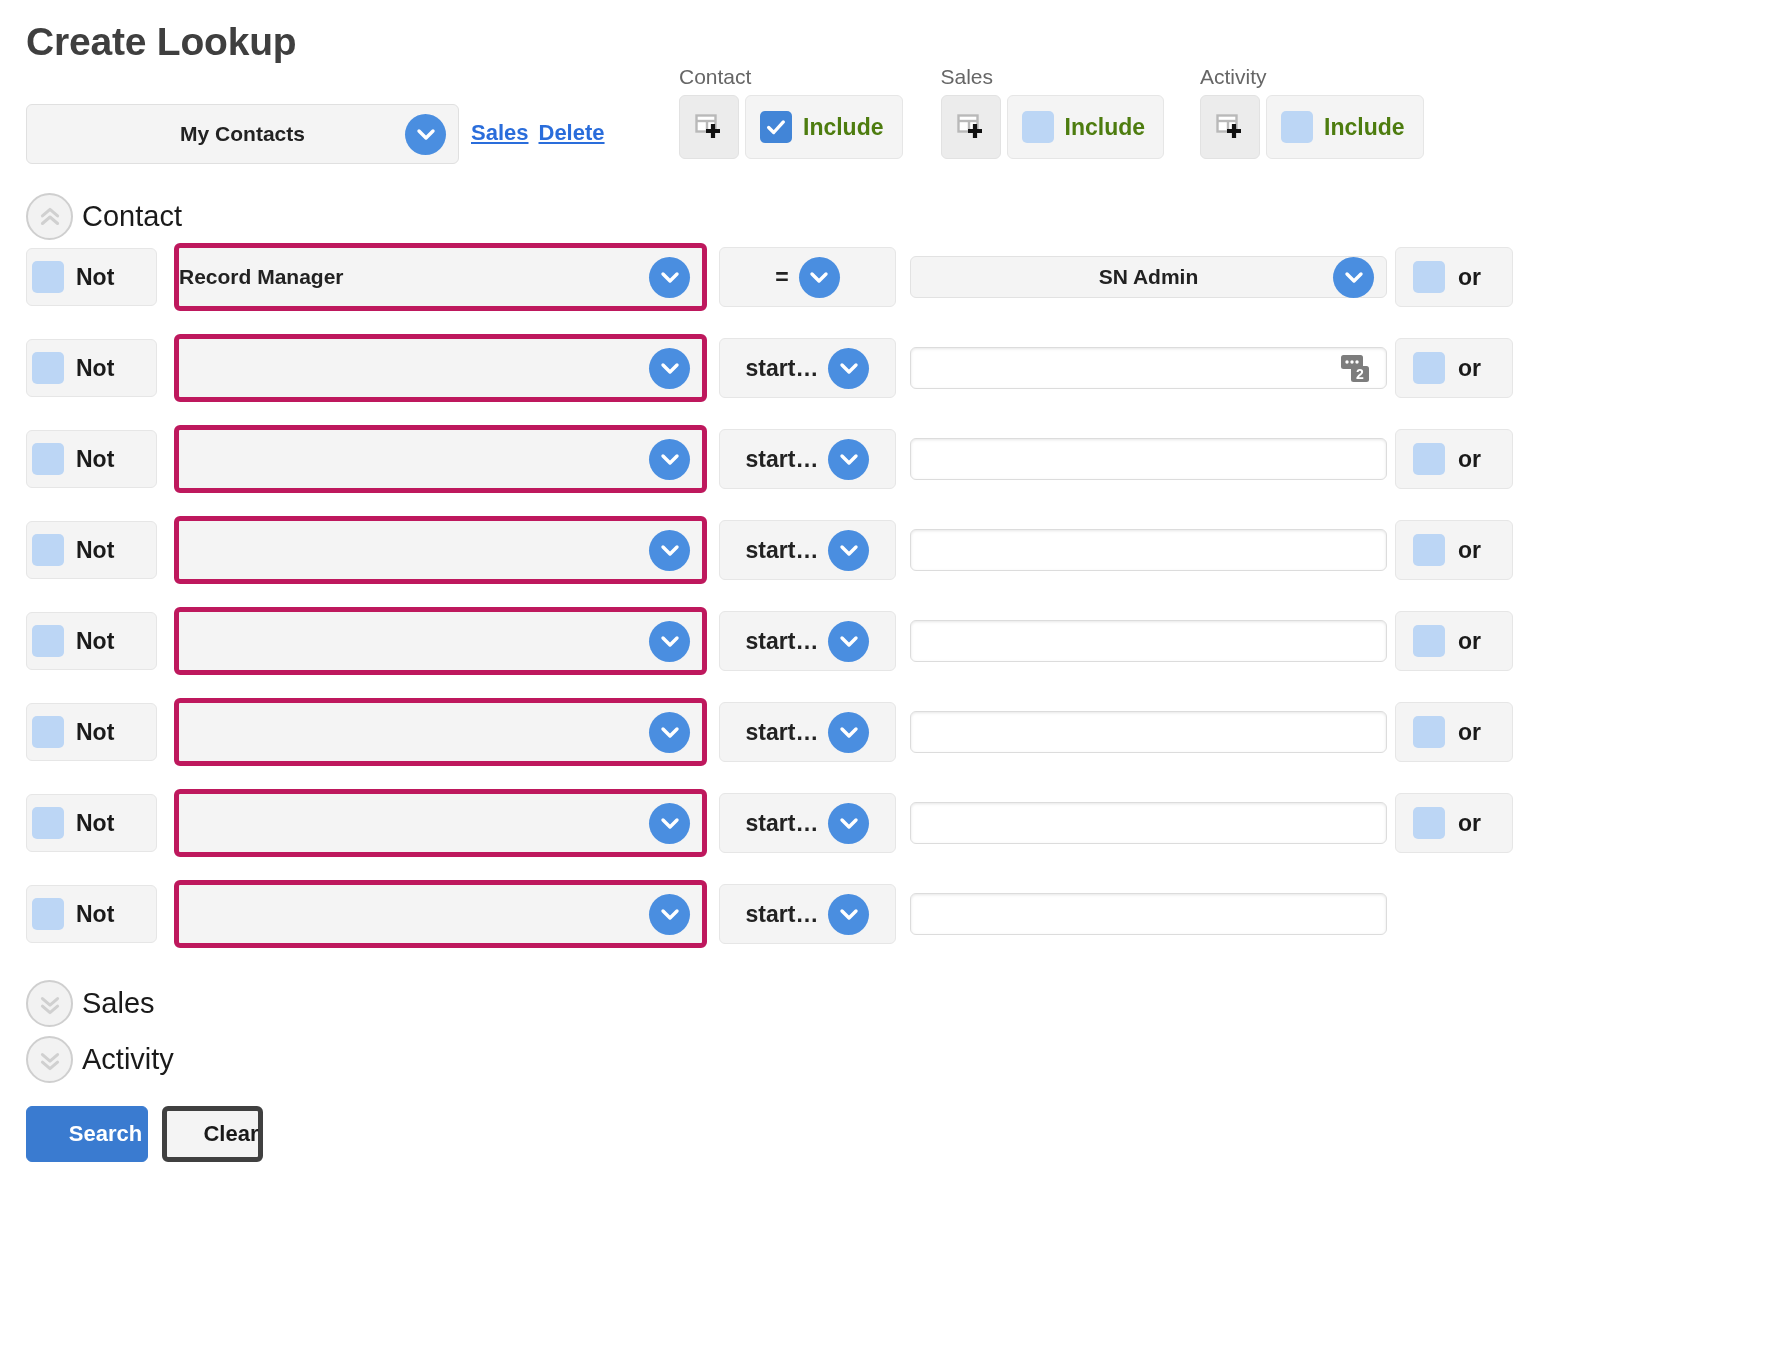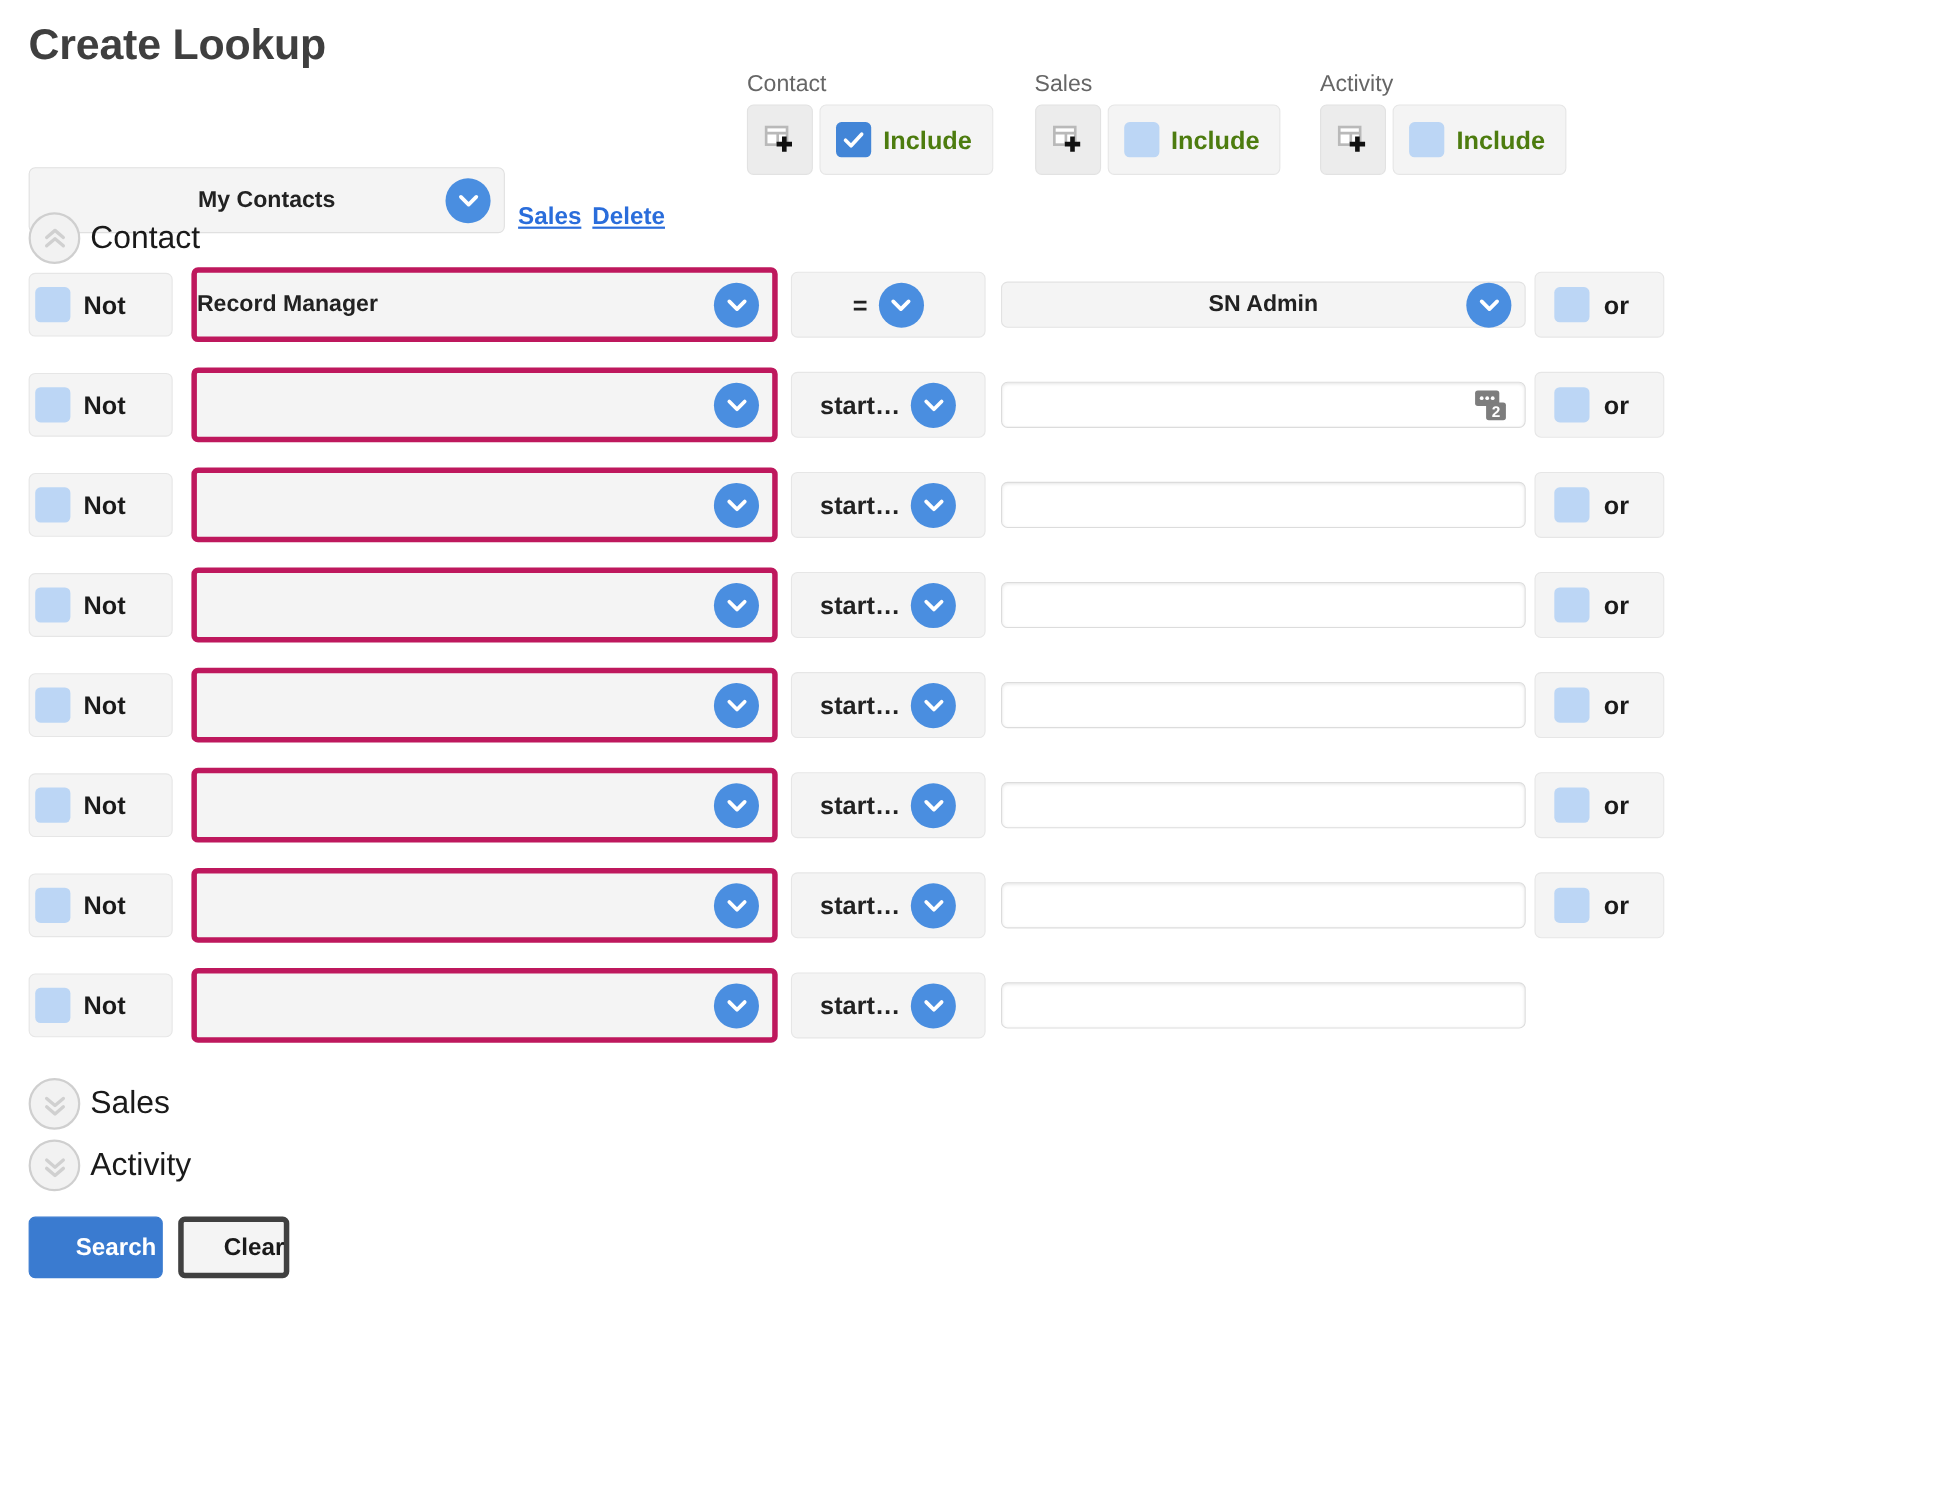--- a/index.html
+++ b/index.html
@@ -11,21 +11,21 @@
   }
   .page{position:relative;width:1766px;height:1360px;}
 
   
   .title{
     position:absolute;left:26px;top:20px;
     font-size:39px;font-weight:bold;color:#3f3f3f;letter-spacing:-.2px;
   }
 
   
-  .saved-row{position:absolute;left:26px;top:104px;display:flex;align-items:flex-end;margin-top:48px;}
+  .saved-row{position:absolute;left:26px;top:104px;display:flex;align-items:center;}
   .ctl{
     box-sizing:border-box;background:#f4f4f4;border:1px solid #e0e0e0;
     border-radius:6px;position:relative;display:flex;align-items:center;
   }
   .saved-select{width:433px;height:60px;justify-content:center;}
   .saved-select .lbl{font-size:21px;font-weight:bold;color:#222;}
   .chev{
     width:41px;height:41px;border-radius:50%;background:#4a8ee0;
     display:flex;align-items:center;justify-content:center;flex:0 0 auto;
   }

